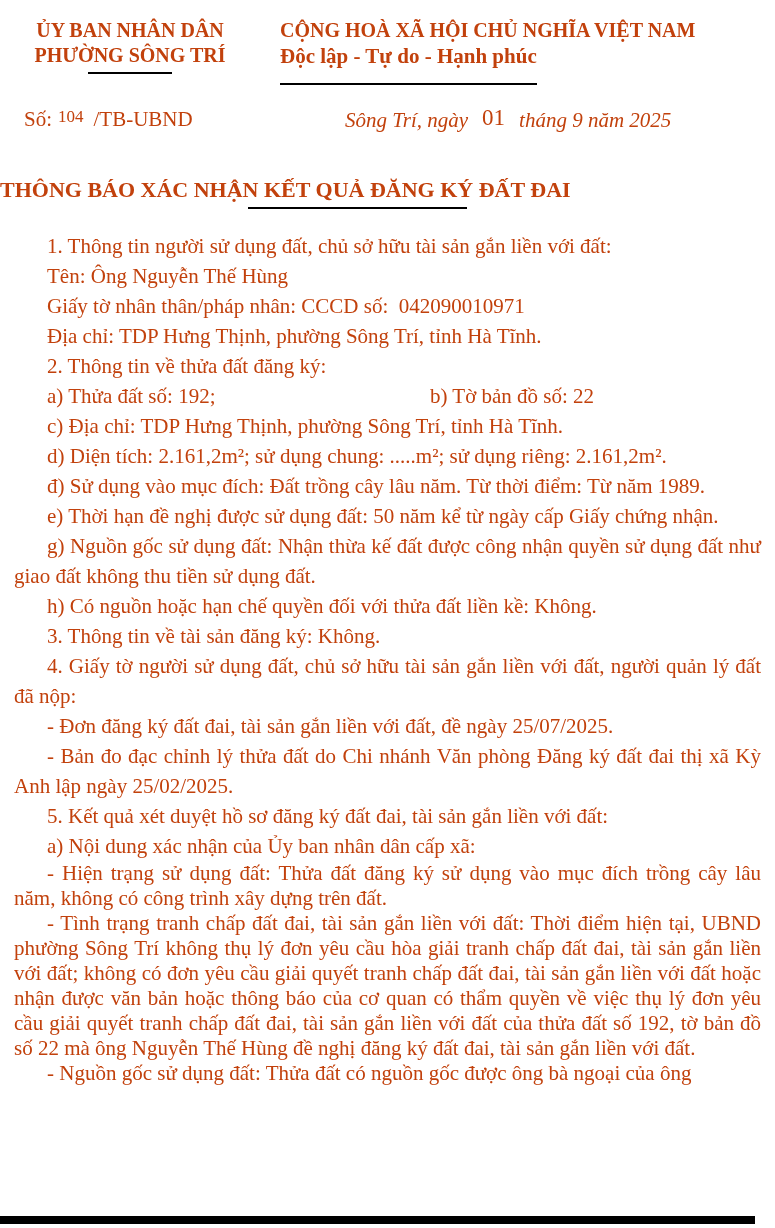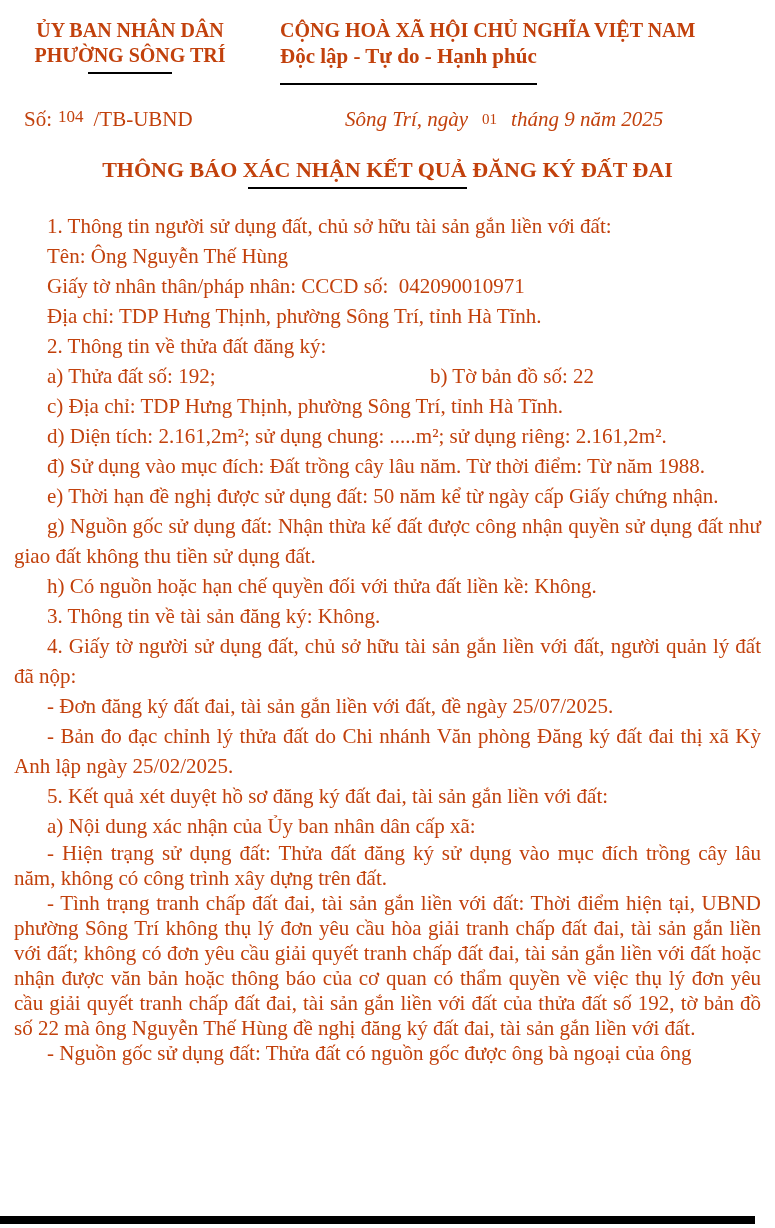--- a/index.html
+++ b/index.html
@@ -25,23 +25,23 @@
     font-weight: bold;
   }
   .org-right .line1 { font-size: 20px; line-height: 25px; }
   .org-right .line2 { font-size: 21px; line-height: 26px; display: inline-block; border-bottom: 2px solid #000; padding-bottom: 14px; }
   .org-left-rule { width: 84px; border-top: 2px solid #000; margin: 4px auto 0; }
   
   .meta-row { position: relative; height: 30px; margin-top: 20px; font-size: 21px; }
   .so-line { position: absolute; left: 24px; top: 2px; }
   .so-num { font-size: 17px; position: relative; top: -4px; margin: 0 10px 0 6px; }
   .date-line { position: absolute; left: 345px; top: 2px; font-style: italic; }
-  .date-day { font-style: normal; font-size: 15px; position: relative; top: -2px; margin: 0 14px; }
+  .date-day { font-style: normal; font-size: 23px; position: relative; top: -2px; margin: 0 14px; }
   
-  .title-wrap { margin-top: 22px; text-align: center; }
+  .title-wrap { margin-top: 42px; }
   .doc-title { font-size: 22px; font-weight: bold; line-height: 26px; }
   .title-rule { width: 219px; border-top: 2px solid #000; margin: 4px auto 0; transform: translateX(-30px); }
   
   .body {
     margin-top: 22px; padding: 0 14px;
     font-size: 21px; text-align: justify;
   }
   p.para { margin: 0; text-indent: 33px; }
   p.normal { line-height: 30px; }
   p.compact { line-height: 25px; }
@@ -86,21 +86,21 @@
 
   <div class="body">
       <p class="para normal">1. Thông tin người sử dụng đất, chủ sở hữu tài sản gắn liền với đất:</p>
       <p class="para normal">Tên: Ông Nguyễn Thế Hùng</p>
       <p class="para normal">Giấy tờ nhân thân/pháp nhân: CCCD số:&nbsp; 042090010971</p>
       <p class="para normal">Địa chỉ: TDP Hưng Thịnh, phường Sông Trí, tỉnh Hà Tĩnh.</p>
       <p class="para normal">2. Thông tin về thửa đất đăng ký:</p>
       <p class="para normal two-col"><span>a) Thửa đất số: 192;</span><span class="col-b">b) Tờ bản đồ số: 22</span></p>
       <p class="para normal">c) Địa chỉ: TDP Hưng Thịnh, phường Sông Trí, tỉnh Hà Tĩnh.</p>
       <p class="para normal">d) Diện tích: 2.161,2m²; sử dụng chung: .....m²; sử dụng riêng: 2.161,2m².</p>
-      <p class="para normal">đ) Sử dụng vào mục đích: Đất trồng cây lâu năm. Từ thời điểm: Từ năm 1988.</p>
+      <p class="para normal">đ) Sử dụng vào mục đích: Đất trồng cây lâu năm. Từ thời điểm: Từ năm 1989.</p>
       <p class="para normal">e) Thời hạn đề nghị được sử dụng đất: 50 năm kể từ ngày cấp Giấy chứng nhận.</p>
       <p class="para normal">g) Nguồn gốc sử dụng đất: Nhận thừa kế đất được công nhận quyền sử dụng đất như giao đất không thu tiền sử dụng đất.</p>
       <p class="para normal">h) Có nguồn hoặc hạn chế quyền đối với thửa đất liền kề: Không.</p>
       <p class="para normal">3. Thông tin về tài sản đăng ký: Không.</p>
       <p class="para normal">4. Giấy tờ người sử dụng đất, chủ sở hữu tài sản gắn liền với đất, người quản lý đất đã nộp:</p>
       <p class="para normal">- Đơn đăng ký đất đai, tài sản gắn liền với đất, đề ngày 25/07/2025.</p>
       <p class="para normal">- Bản đo đạc chỉnh lý thửa đất do Chi nhánh Văn phòng Đăng ký đất đai thị xã Kỳ Anh lập ngày 25/02/2025.</p>
       <p class="para normal">5. Kết quả xét duyệt hồ sơ đăng ký đất đai, tài sản gắn liền với đất:</p>
       <p class="para normal">a) Nội dung xác nhận của Ủy ban nhân dân cấp xã:</p>
       <p class="para compact">- Hiện trạng sử dụng đất: Thửa đất đăng ký sử dụng vào mục đích trồng cây lâu năm, không có công trình xây dựng trên đất.</p>

